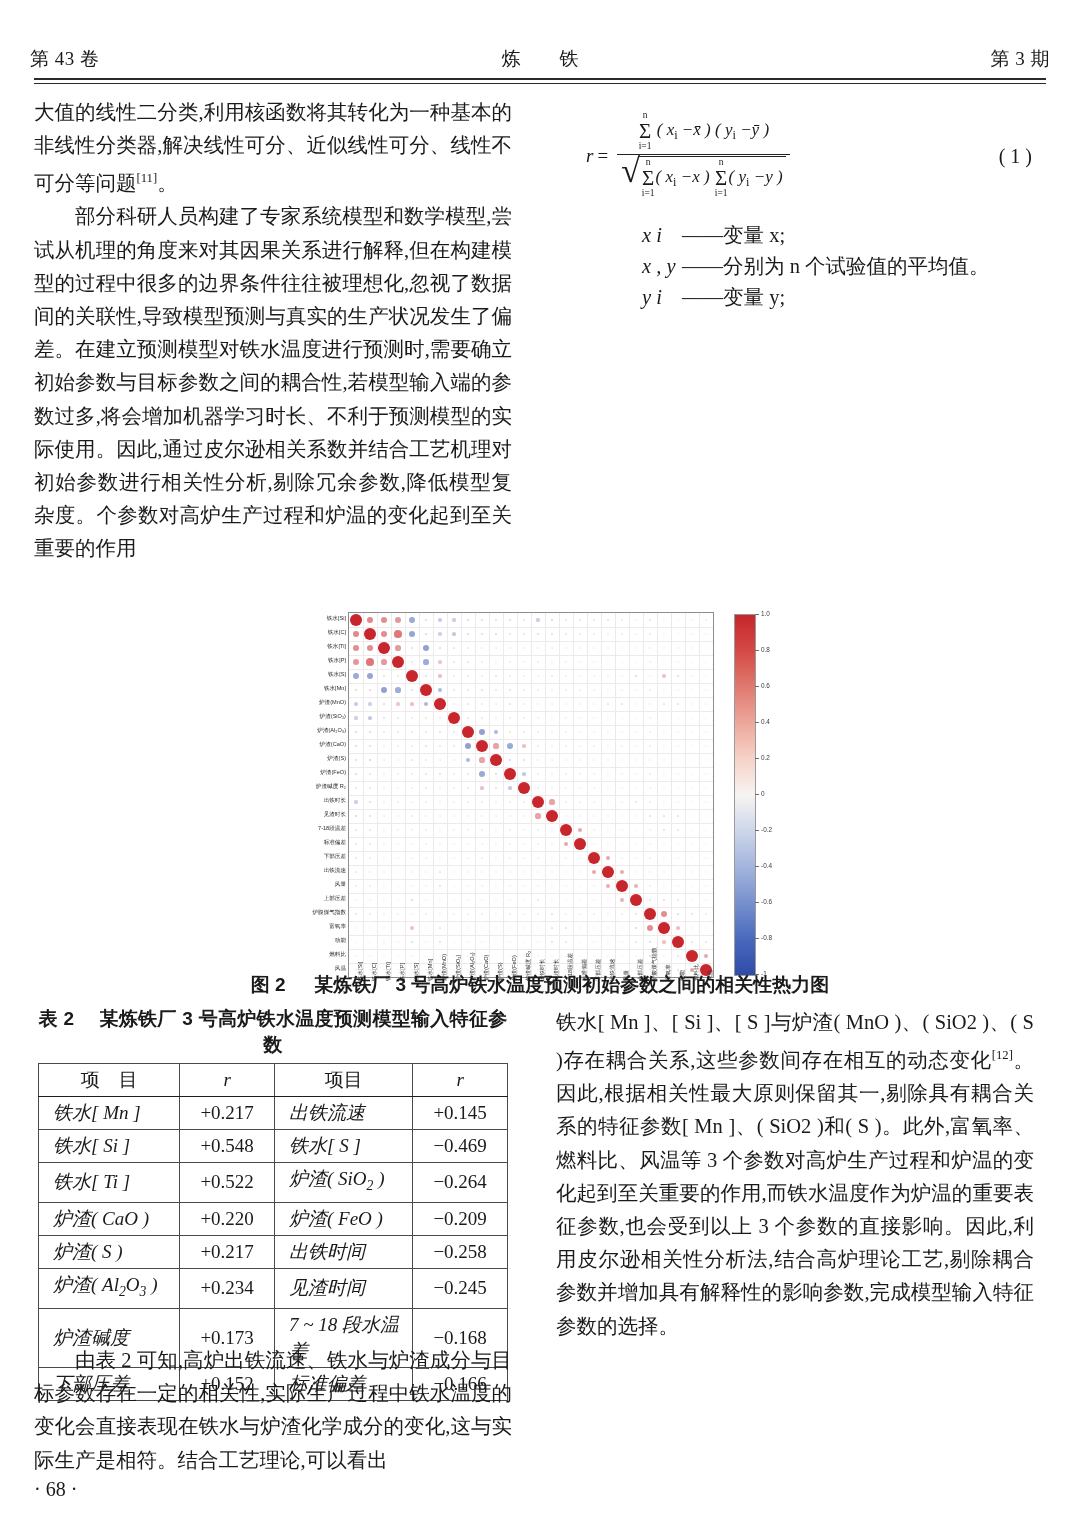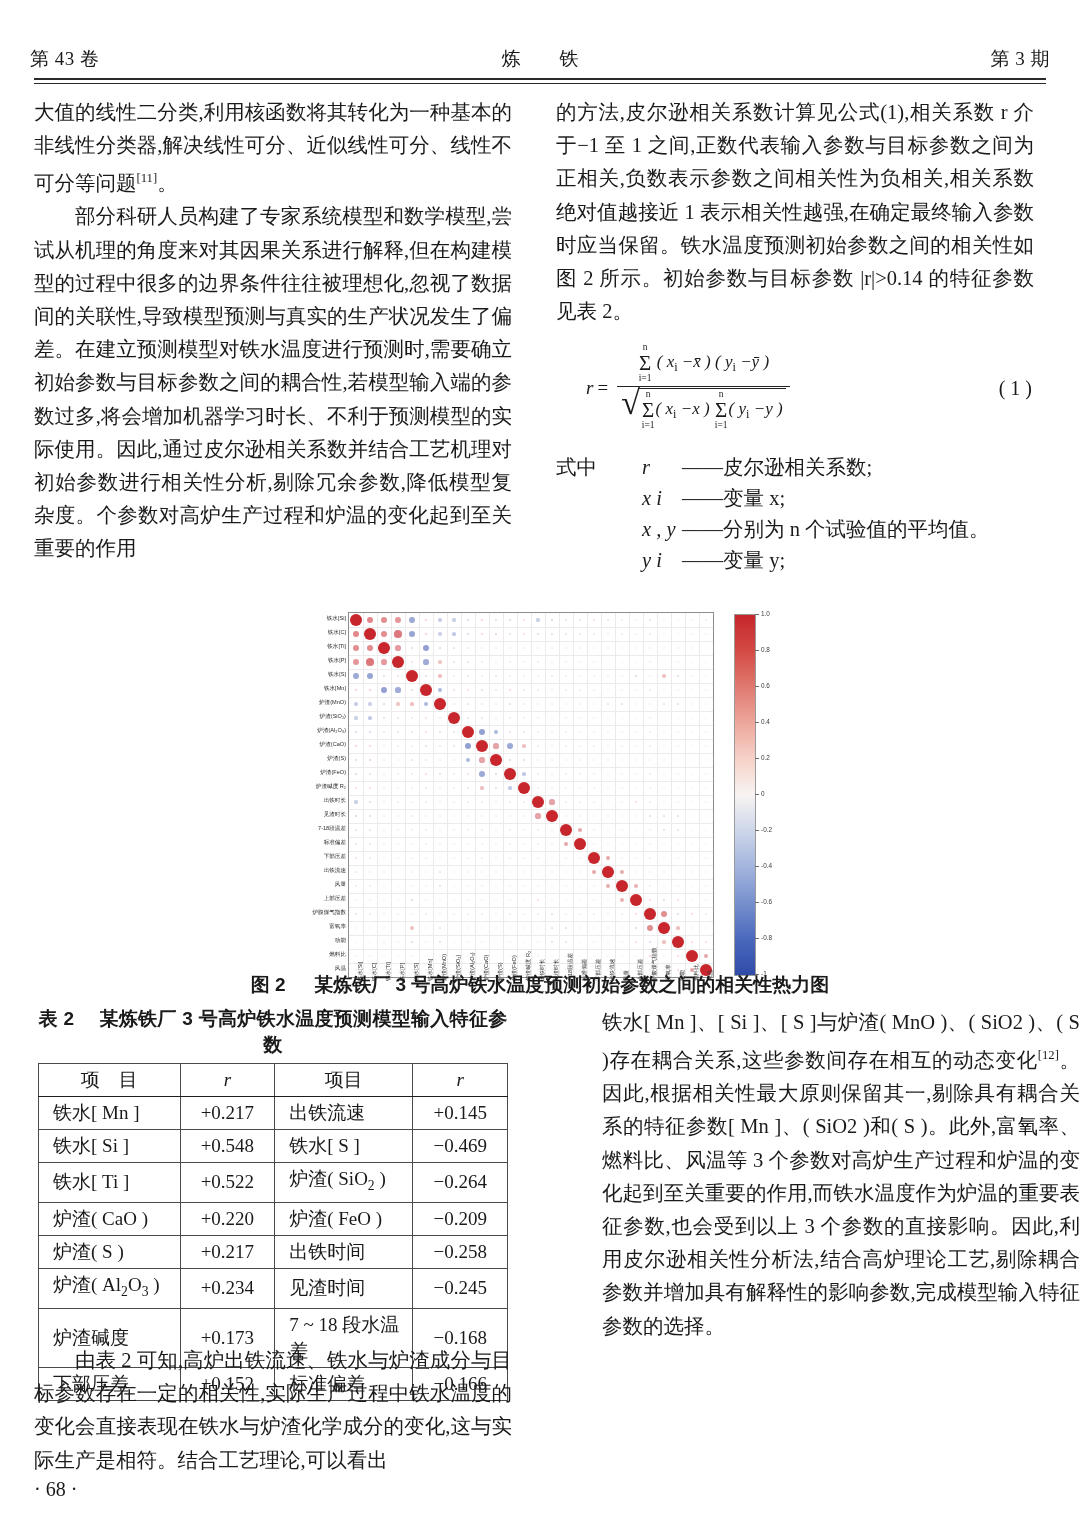--- a/index.html
+++ b/index.html
@@ -87,21 +87,21 @@
   .tabwrap{position:absolute;left:34px;top:1006px;width:478px;}
   .tabcap{font-weight:bold;font-size:19px;text-align:center;
           font-family:"Liberation Sans","DejaVu Sans",sans-serif;
           margin-bottom:5px;letter-spacing:.3px;}
   table.t2{border-collapse:collapse;width:470px;font-size:19px;
            border:1.6px solid #1d1d1d;margin:0 auto;}
   table.t2 th,table.t2 td{border:1px solid #4a4a4a;padding:3px 12px;
            height:26px;line-height:26px;}
   table.t2 thead th{font-weight:normal;text-align:center;
            border-bottom:1.6px solid #1d1d1d;}
-  table.t2 td.item{text-align:left;padding-left:14px;width:150px;}
+  table.t2 td.item{text-align:left;padding-left:14px;width:150px;font-style:italic;}
   table.t2 td.val{text-align:center;width:78px;}
   table.t2 th.c1{width:150px;} table.t2 th.c2{width:78px;}
   .sub{font-size:.72em;vertical-align:sub;}
 
   
   .pgnum{position:absolute;left:34px;top:1478px;font-size:20px;}
 </style>
 </head>
 <body>
 
@@ -114,21 +114,20 @@
   </div>
   <div class="rule"></div>
   <div class="rule2"></div>
 
   <div class="col left" style="top:96px;">
     <p><span>大值的线性二分类,利用核函数将其转化为一种基本的非线性分类器,解决线性可分、近似线性可分、线性不可分等问题</span><sup>[11]</sup><span>。</span></p>
     <p class="ind">部分科研人员构建了专家系统模型和数学模型,尝试从机理的角度来对其因果关系进行解释,但在构建模型的过程中很多的边界条件往往被理想化,忽视了数据间的关联性,导致模型预测与真实的生产状况发生了偏差。在建立预测模型对铁水温度进行预测时,需要确立初始参数与目标参数之间的耦合性,若模型输入端的参数过多,将会增加机器学习时长、不利于预测模型的实际使用。因此,通过皮尔逊相关系数并结合工艺机理对初始参数进行相关性分析,剔除冗余参数,降低模型复杂度。个参数对高炉生产过程和炉温的变化起到至关重要的作用</p>
   </div>
 
   <div class="col right" style="top:96px;">
-    <p>的方法,皮尔逊相关系数计算见公式(1),相关系数 r 介于−1 至 1 之间,正数代表输入参数与目标参数之间为正相关,负数表示参数之间相关性为负相关,相关系数绝对值越接近 1 表示相关性越强,在确定最终输入参数时应当保留。铁水温度预测初始参数之间的相关性如图 2 所示。初始参数与目标参数 |r|&gt;0.14 的特征参数见表 2。</p>
 
     <div class="formula">
       <div class="eq">
         <i>r</i>
           <span style="margin:0 4px;">=</span>
         <span class="frac">
           <span class="num">
             <span class="sigma">
                 <span class="lim">n</span>
                 <span class="sg">Σ</span>
@@ -153,21 +152,20 @@
                   </span><i>( y</i><span class="sub">i</span><i> −y )</i>
             </span>
               </span>
           </span>
         </span>
       </div>
       <div class="tag">( 1 )</div>
     </div>
 
     <div class="where">
-      <div><span class="lbl">式中</span><i class="v">r</i><span>——</span><span>皮尔逊相关系数;</span></div>
       <div><span class="lbl"></span><i class="v">x i</i><span>——</span><span>变量 x;</span></div>
       <div><span class="lbl"></span><i class="v">x , y</i><span>——</span><span>分别为 n 个试验值的平均值。</span></div>
       <div><span class="lbl"></span><i class="v">y i</i><span>——</span><span>变量 y;</span></div>
     </div>
   </div>
 
   <div class="figure">
     <div class="hm-wrap">
       <div class="hm" id="hm" style="width: 364px; height: 364px;">
           <div class="grid-v" style="left: 14px; top: 0px; width: 1px; height: 364px;"></div>
@@ -1051,18 +1049,18 @@
             <td class="val">−0.166</td>
           </tr>
         </tbody>
     </table>
   </div>
 
   <div class="col left" style="top:1344px;">
     <p class="ind">由表 2 可知,高炉出铁流速、铁水与炉渣成分与目标参数存在一定的相关性,实际生产过程中铁水温度的变化会直接表现在铁水与炉渣化学成分的变化,这与实际生产是相符。结合工艺理论,可以看出</p>
   </div>
 
-  <div class="col right" style="top:1006px;margin-left:46px;">
+  <div class="col right" style="top:1006px;">
     <p><span>铁水[ Mn ]、[ Si ]、[ S ]与炉渣( MnO )、( SiO2 )、( S )存在耦合关系,这些参数间存在相互的动态变化</span><sup>[12]</sup><span>。因此,根据相关性最大原则保留其一,剔除具有耦合关系的特征参数[ Mn ]、( SiO2 )和( S )。此外,富氧率、燃料比、风温等 3 个参数对高炉生产过程和炉温的变化起到至关重要的作用,而铁水温度作为炉温的重要表征参数,也会受到以上 3 个参数的直接影响。因此,利用皮尔逊相关性分析法,结合高炉理论工艺,剔除耦合参数并增加具有解释性的影响参数,完成模型输入特征参数的选择。</span></p>
   </div>
 
   <div class="pgnum">· 68 ·</div>
 </div>
 
 </body></html>

